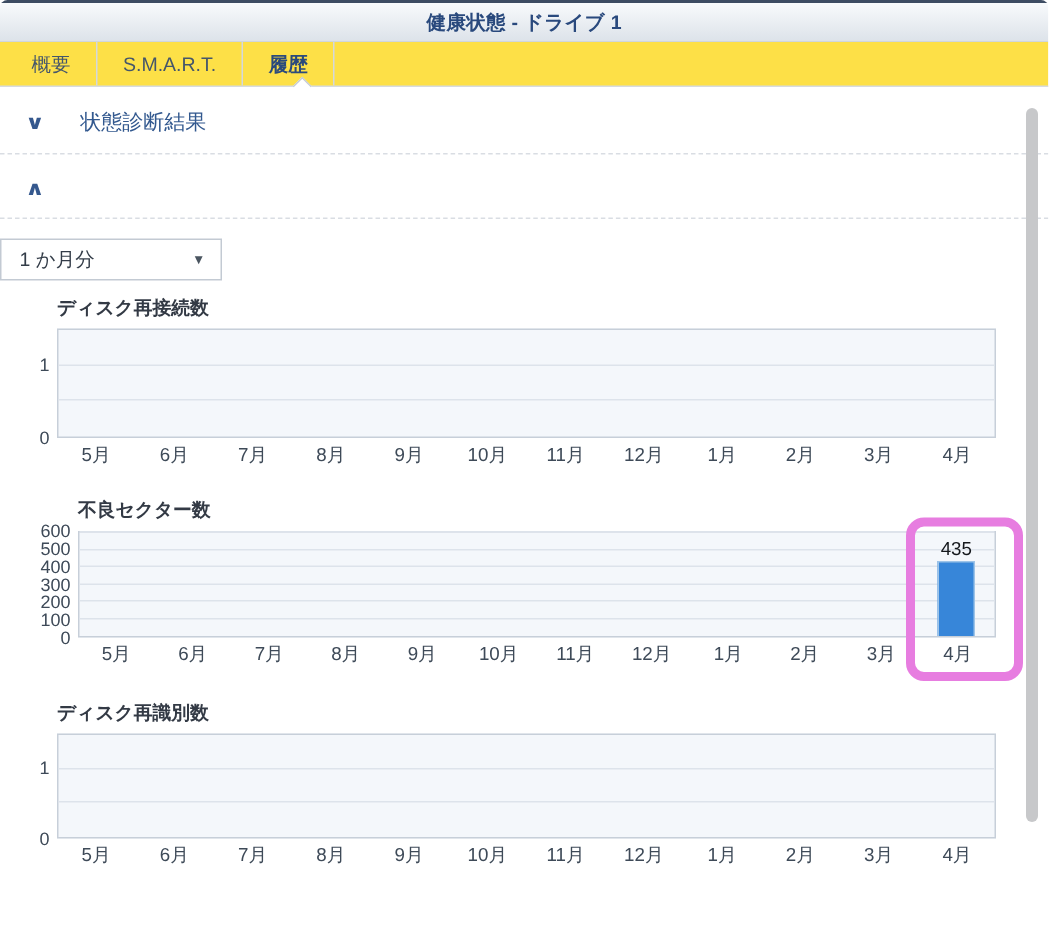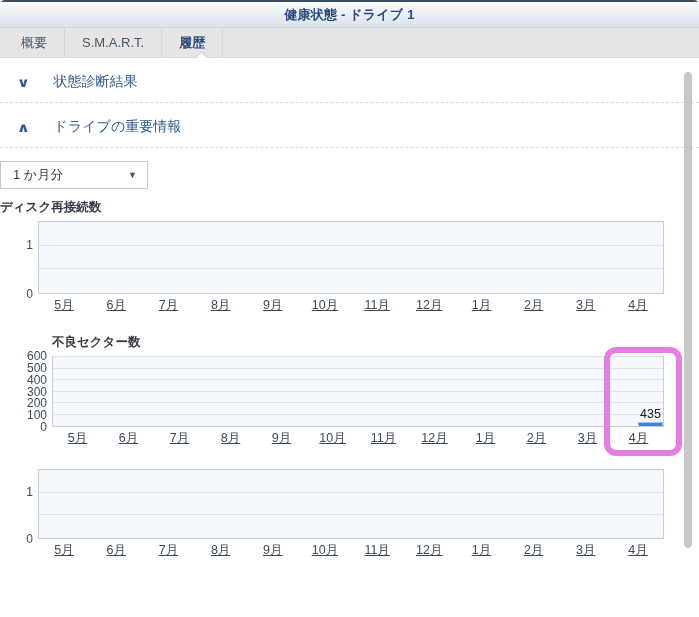--- a/index.html
+++ b/index.html
@@ -11,21 +11,21 @@
 
   
   .titlebar { height:28px; border-top:2px solid #3d4c63;
               background:linear-gradient(#f8fafc, #dde3ea);
               border-bottom:1px solid #cfd6dd;
               display:flex; align-items:center; justify-content:center; }
   .titlebar .title { font-size:13px; font-weight:bold; color:#29497d; letter-spacing:.2px; }
 
   
   .tabs { position:relative; height:30px; display:flex; align-items:stretch;
-          border-bottom:1px solid #d7dbe0; padding-left:4px; background:#e5e5e5; }
+          border-bottom:1px solid #d7dbe0; padding-left:4px; background:#fde047; }
   .tab { display:flex; align-items:center; padding:0 17px; font-size:13px; color:#45566b;
          cursor:pointer; position:relative; }
   .tab + .tab { border-left:1px solid #d4d8dd; }
   .tab.last-sep { border-right:1px solid #d4d8dd; }
   .tab.active { font-weight:bold; color:#2b4a7c; }
   .tab-caret { position:absolute; left:197px; bottom:-5px; width:9px; height:9px;
                background:#fff; border-left:1px solid #c6ccd3; border-top:1px solid #c6ccd3;
                transform:rotate(45deg); z-index:2; }
 
   
@@ -42,43 +42,43 @@
               padding:0 10px 0 12px; cursor:pointer; }
   .dropdown .dd-value { font-size:13px; color:#333c48; }
   .dropdown .dd-caret { font-size:9px; color:#4a5560; }
 
   
   .chart { width:664px; position:relative; }
   .chart.c0 { margin-top:10px; }
   .chart.c1 { margin-top:20px; }
   .chart.c2 { margin-top:22px; }
   .chart-title { font-size:12.5px; font-weight:bold; color:#333a45; margin-bottom:5px; }
-  .c0 .chart-title, .c2 .chart-title { }
+  .c0 .chart-title, .c2 .chart-title { margin-left:38px; }
   .c1 .chart-title { margin-left:52px;font-family:Liberation Serif, serif; }
   .chart-body { display:flex; }
   .yaxis { position:relative; }
   .c0 .yaxis, .c2 .yaxis { width:38px; }
   .c1 .yaxis { width:52px; }
   .yaxis span { position:absolute; right:5px; transform:translateY(50%); font-size:12px; color:#3e4a58; }
   .plot { position:relative; flex:1; border:1px solid #c7cfd9; background:#f4f7fb;
           display:flex; align-items:flex-end; }
   .c0 .plot { height:73px; }
-  .c1 .plot { height:71px;flex-direction:column; }
+  .c1 .plot { height:71px; }
   .c2 .plot { height:70px; }
   .grid { position:absolute; left:0; right:0; height:1px; background:#dde3eb; }
   .col { flex:1; position:relative; height:100%; display:flex; align-items:flex-end; justify-content:center; }
   .bar { width:25px; border:1px solid #9ec4e8; border-bottom:none; }
   .bar-label { position:absolute; left:50%; transform:translateX(-50%); font-size:12.5px;
                color:#15181c; white-space:nowrap; }
   .xlabels-row { display:flex; }
   .xl-spacer { flex:none; }
   .c0 .xl-spacer, .c2 .xl-spacer { width:38px; }
   .c1 .xl-spacer { width:52px; }
   .xlabels { flex:1; display:flex; padding-top:3px; }
-  .xlabels span { flex:1; text-align:center; font-size:12.5px; color:#3e4a58;text-decoration:underline; }
+  .xlabels span { flex:1; text-align:center; font-size:12.5px; color:#3e4a58; }
 
   
   .annotation { position:absolute; right:-19px; top:-10px; width:78px; height:109px;
                 border:6px solid #e77de0; border-radius:12px; pointer-events:none; z-index:5; }
 
   
   .scroll-thumb { position:absolute; right:7px; top:72px; width:8px; height:476px;
                   background:#c7c8ca; border-radius:4px; }
 
   
@@ -108,21 +108,20 @@
 
   <div class="content">
 
     <div class="section-row">
       <span class="chev">∨</span>
       <span class="sec-label">状態診断結果</span>
     </div>
 
     <div class="section-row">
       <span class="chev">∧</span>
-      <span class="sec-label">ドライブの重要情報</span>
     </div>
 
     <div class="dropdown-row">
       <div class="dropdown">
         <span class="dd-value">1 か月分</span>
         <span class="dd-caret">▼</span>
       </div>
     </div>
 
     <div class="chart c0">
@@ -218,20 +217,21 @@
             <span>12月</span>
             <span>1月</span>
             <span>2月</span>
             <span>3月</span>
             <span>4月</span>
           </div>
       </div>
     </div>
 
     <div class="chart c2">
+      <div class="chart-title">ディスク再識別数</div>
       <div class="chart-body">
         <div class="yaxis">
             <span style="bottom: 66.6667%;">1</span>
             <span style="bottom: 0%;">0</span>
           </div>
         <div class="plot">
             <div class="grid" style="bottom: 33.3333%;"></div>
             <div class="grid" style="bottom: 66.6667%;"></div>
             <div class="col"></div>
             <div class="col"></div>

